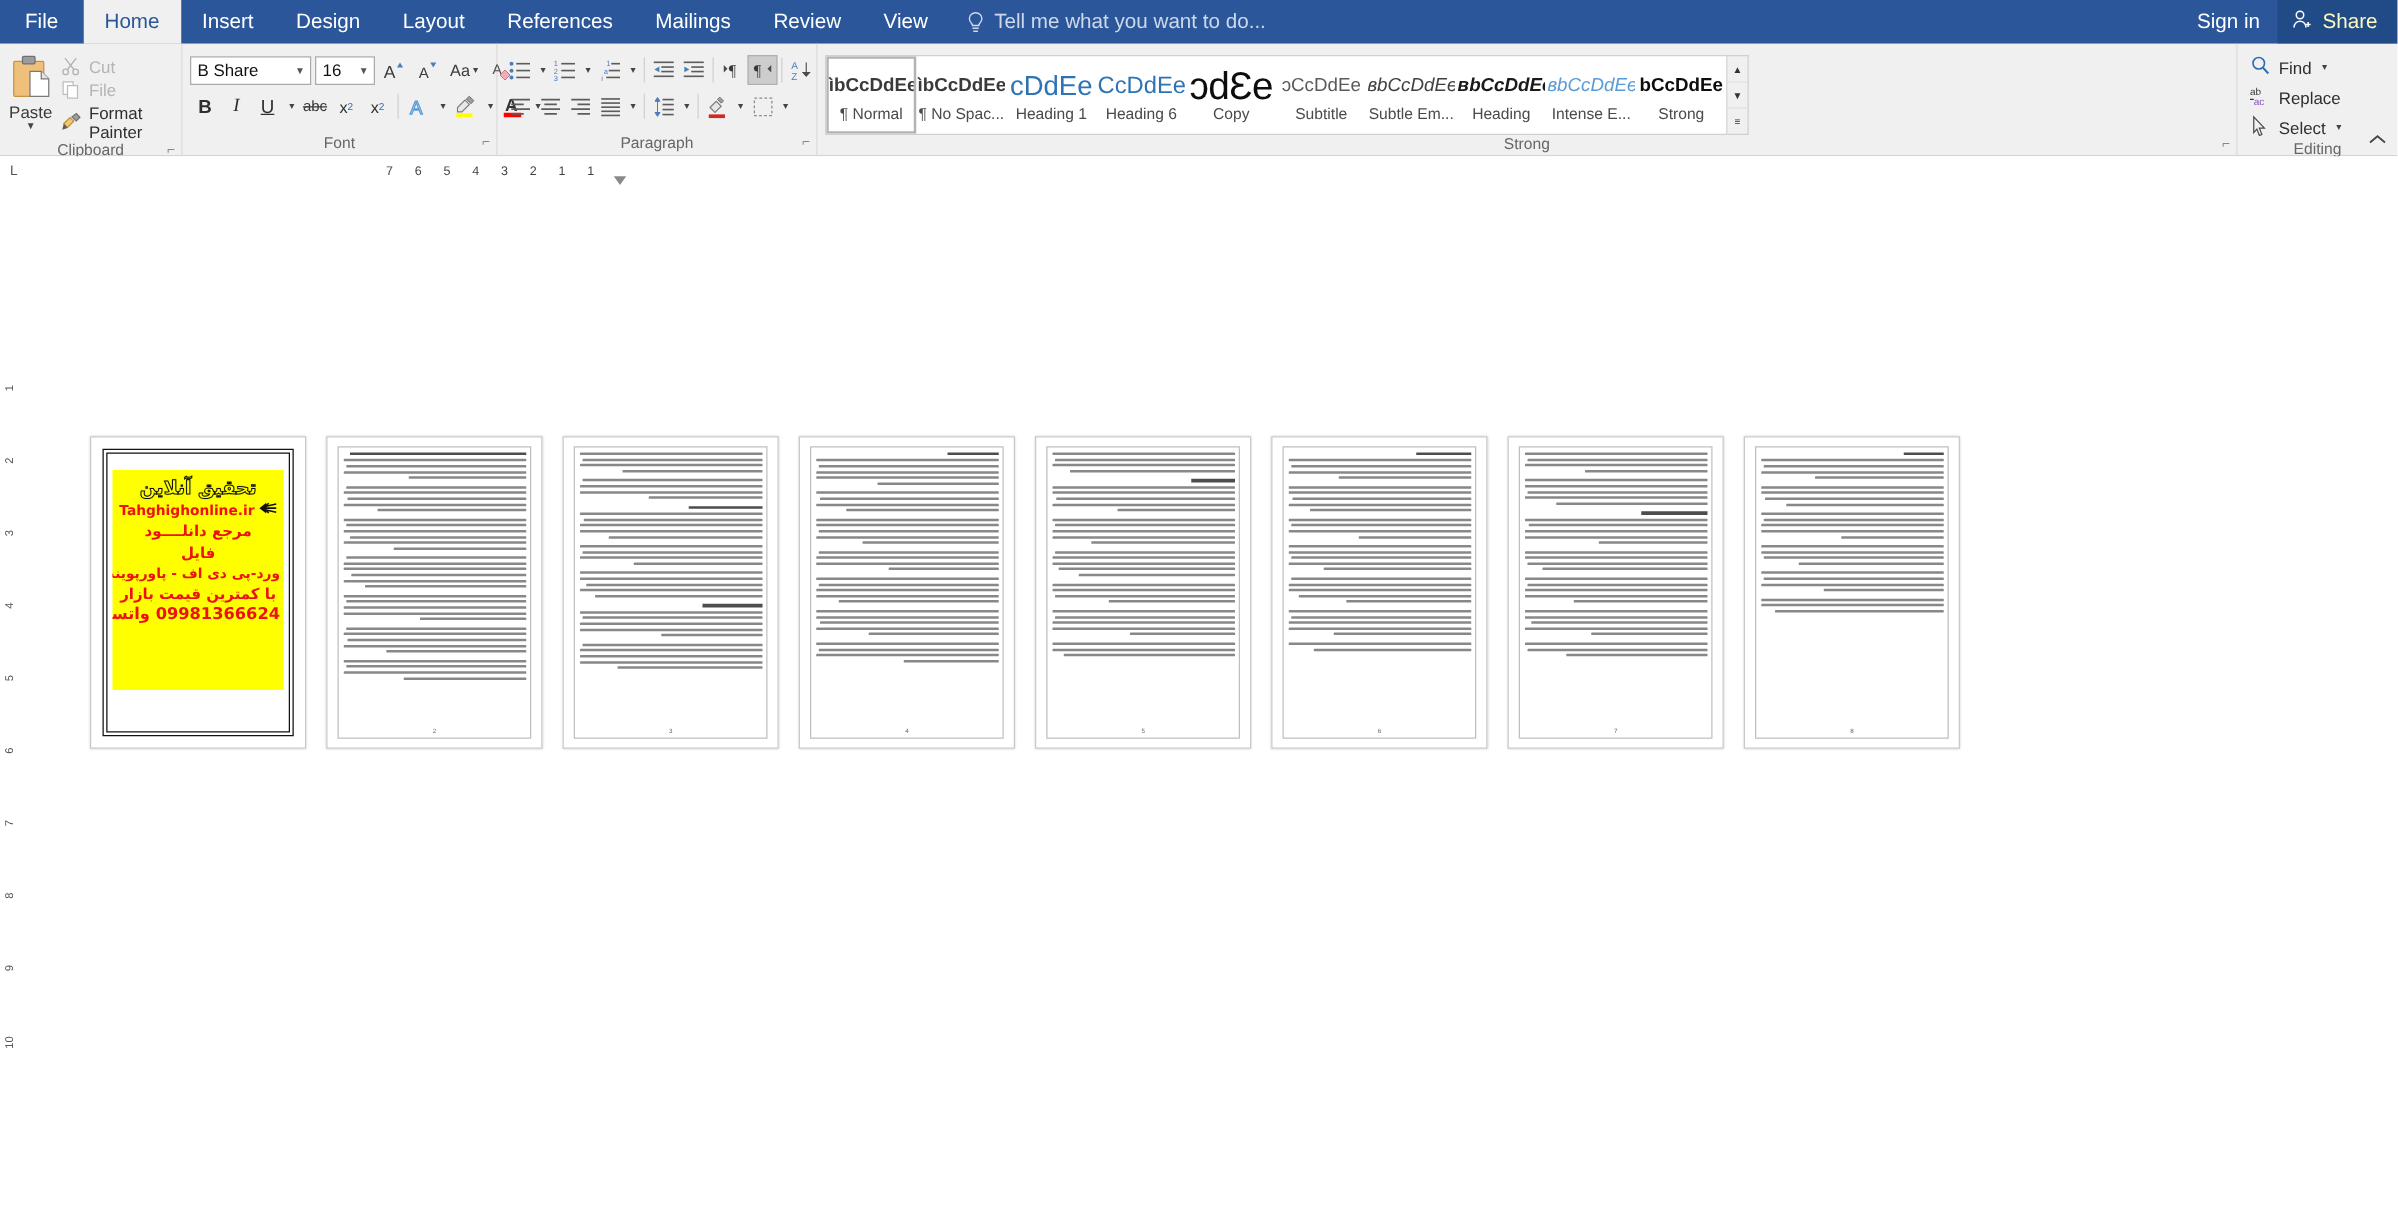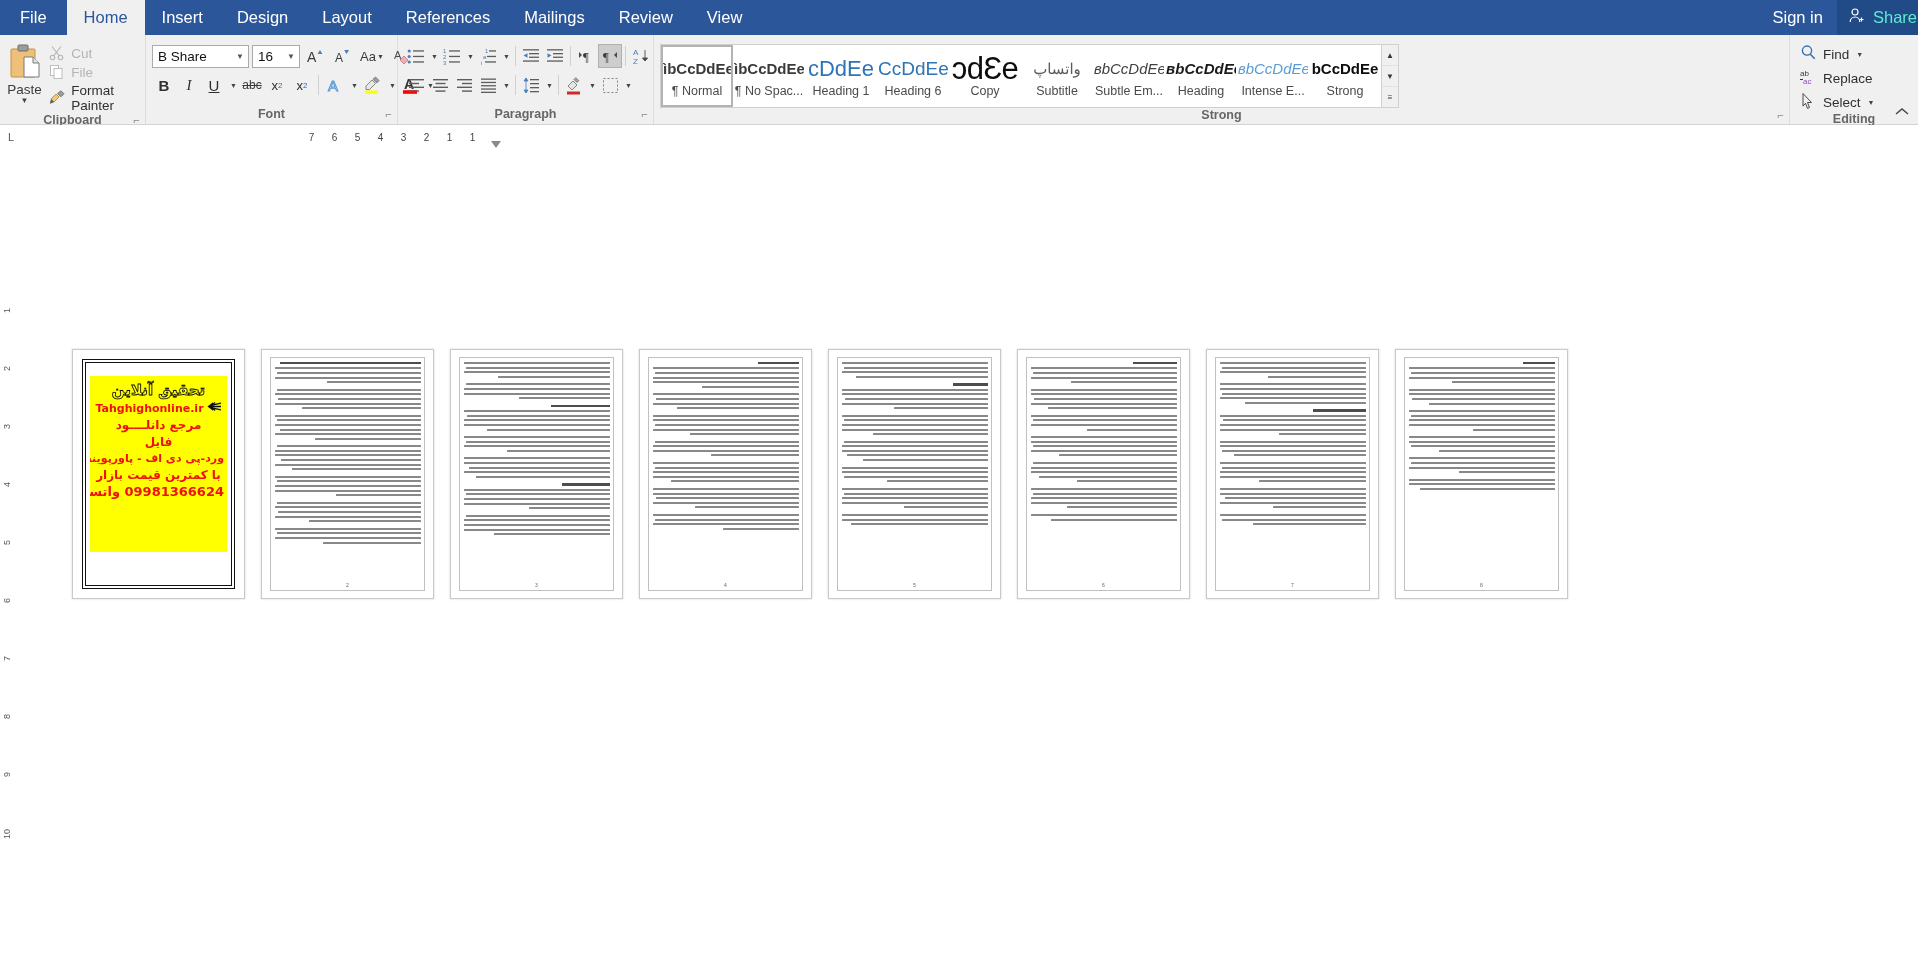--- a/index.html
+++ b/index.html
@@ -44,23 +44,23 @@
     margin-left: auto;
     display: flex; align-items: stretch;
   }
   .signin {
     display: flex; align-items: center;
     padding: 0 14px;
     color: #fff; font-size: 16.5px;
   }
   .share {
     display: flex; align-items: center; gap: 7px;
-    padding: 0 1px 0 12px;
+    padding: 0 16px 0 12px;
     background: #204b86;
-    color: #5eead4; font-size: 16.5px;
+    color: #fef9c3; font-size: 16.5px;
   }
 
   
   .ribbon {
     height: 90px;
     background: #f0f0f0;
     border-bottom: 1px solid #d4d4d4;
     display: flex;
     position: relative;
   }
@@ -71,21 +71,20 @@
     padding: 3px 0 0 0;
     border-right: 1px solid #dcdcdc;
   }
   .group-body { flex: 1; display: flex; align-items: flex-start; padding: 2px 6px 0 6px; }
   .group-label {
     height: 17px;
     font-size: 12.5px;
     color: #666;
     text-align: center;
     position: relative;
-    font-weight: bold;
   }
   .group-label .dlg {
     position: absolute; right: 5px; top: 1px;
     font-size: 11px; color: #888;
   }
 
   
   .g-clipboard { width: 146px; }
   .paste-btn {
     width: 46px; display:flex; flex-direction:column; align-items:center;
@@ -338,20 +337,30 @@
   <div class="tab">
       <span>Mailings</span>
     </div>
   <div class="tab">
       <span>Review</span>
     </div>
   <div class="tab">
       <span>View</span>
     </div>
 
+  <div class="tellme">
+    <span class="bulb">
+      <svg width="15" height="19" viewBox="0 0 15 19">
+          <path d="M7.5 1.2C4.6 1.2 2.5 3.3 2.5 6c0 1.8 1 3 1.9 4 .4.5.6.9.6 1.4h5c0-.5.2-.9.6-1.4.9-1 1.9-2.2 1.9-4 0-2.7-2.1-4.8-5-4.8z" fill="none" stroke="#cdd9ea" stroke-width="1.1"></path>
+          <rect x="5" y="13" width="5" height="1.2" fill="#cdd9ea"></rect>
+          <rect x="5.6" y="15.4" width="3.8" height="1.2" fill="#cdd9ea"></rect>
+        </svg>
+    </span>
+    <span>Tell me what you want to do...</span>
+  </div>
 
   <div class="titlebar-right">
     <div class="signin">
         <span>Sign in</span>
       </div>
     <div class="share">
       <span>
         <svg width="17" height="17" viewBox="0 0 17 17">
             <circle cx="6" cy="5" r="3" fill="none" stroke="#fff" stroke-width="1.2"></circle>
             <path d="M1.2 15c0-3 2.2-5 4.8-5s4.8 2 4.8 5" fill="none" stroke="#fff" stroke-width="1.2"></path>
@@ -686,21 +695,21 @@
           </div>
           <div class="style-item">
             <span class="style-prev sp-h2">CcDdEe</span>
             <span class="style-name">Heading 6</span>
           </div>
           <div class="style-item">
             <span class="style-prev sp-title">ɔdƐe</span>
             <span class="style-name">Copy</span>
           </div>
           <div class="style-item">
-            <span class="style-prev sp-subtitle">واتساپ</span>
+            <span class="style-prev sp-subtitle">ɔCcDdEe</span>
             <span class="style-name">Subtitle</span>
           </div>
           <div class="style-item">
             <span class="style-prev sp-subem">ʙbCcDdEe</span>
             <span class="style-name">Subtle Em...</span>
           </div>
           <div class="style-item">
             <span class="style-prev sp-em">ʙbCcDdEe</span>
             <span class="style-name">Heading</span>
           </div>

